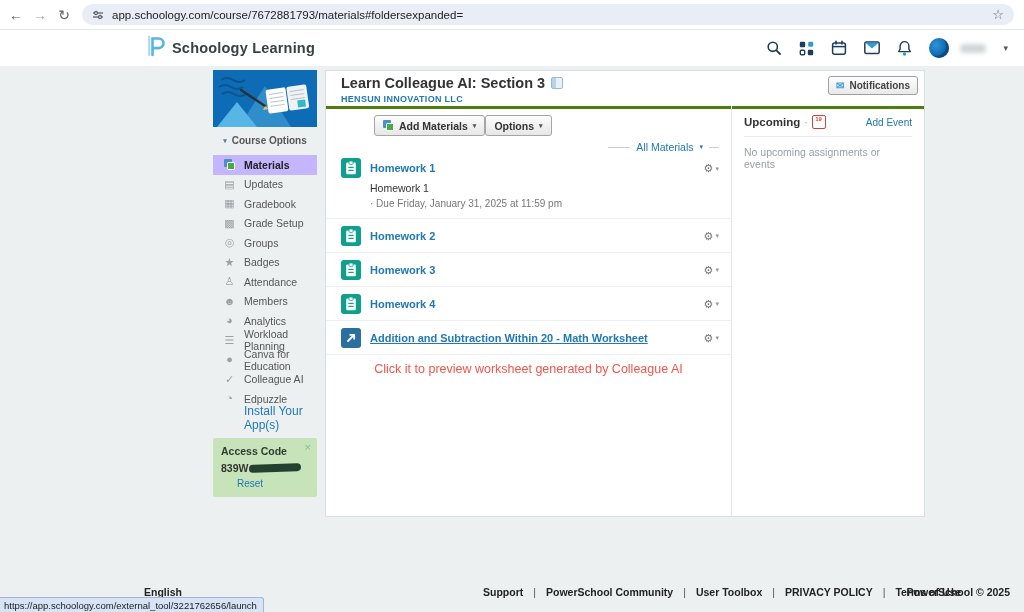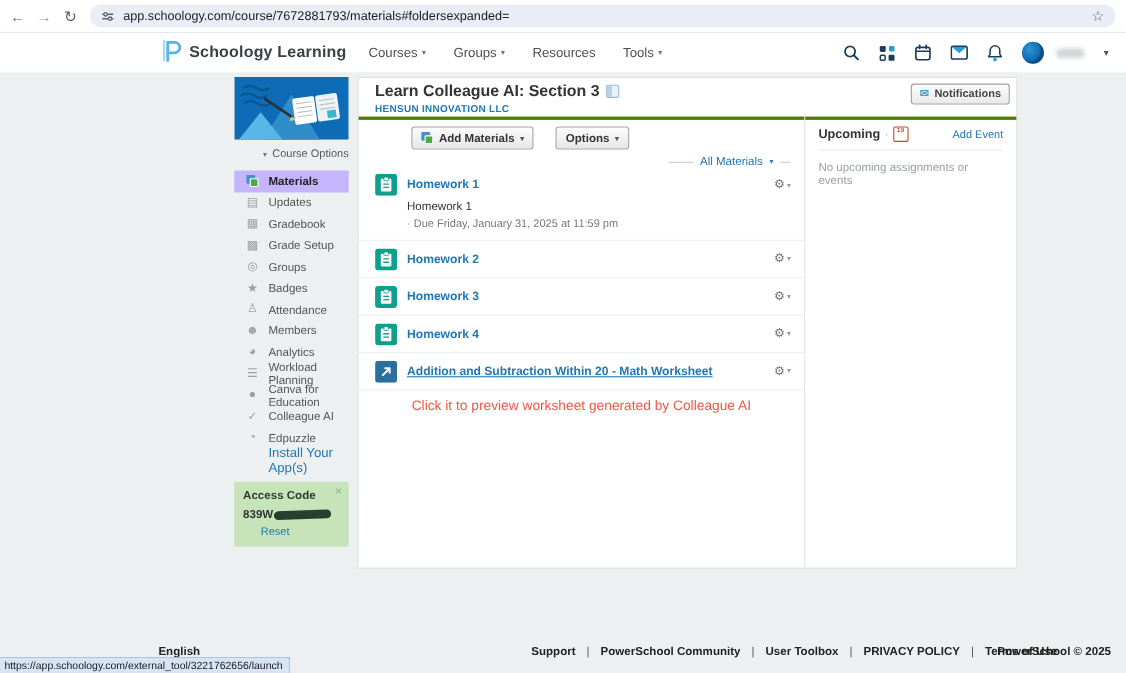--- a/index.html
+++ b/index.html
@@ -32,21 +32,21 @@
           box-shadow:inset -3px -2px 0 rgba(8,60,110,.55);}
   .user-blur{width:26px;height:9px;background:#d2d5d8;border-radius:4px;filter:blur(2px);margin-left:6px;}
   .user-caret{font-size:9px;color:#555;margin-left:10px;}
 
   
   .page-bg{position:absolute;top:66px;left:0;right:0;bottom:0;background:#edf0f1;}
 
   
   .sidebar{position:absolute;left:213px;top:70px;width:104px;}
   .course-img{width:104px;height:57px;display:block;}
-  .course-options{height:15px;margin-top:6px;display:flex;align-items:center;justify-content:flex-end;gap:5px;cursor:pointer;}
+  .course-options{height:15px;margin-top:6px;display:flex;align-items:center;justify-content:center;gap:5px;cursor:pointer;font-weight:bold;}
   .co-caret{font-size:7px;color:#4f7fae;}
   .co-label{font-size:10px;color:#555;}
   .side-menu{margin-top:7px;}
   .side-item{height:19.5px;display:flex;align-items:center;padding-left:10px;gap:8px;
              font-size:10.5px;color:#555;cursor:pointer;}
   .side-item.selected{background:#c4b5fd;color:#222;font-weight:bold;}
   .side-glyph{width:13px;font-size:11px;line-height:11px;color:#9aa0a4;text-align:center;flex:none;}
   .mat-icon{position:relative;width:11px;height:11px;flex:none;margin-left:1px;margin-right:1px;}
   .mat-icon .b{position:absolute;left:0;top:0;width:8px;height:8px;background:#4a90c4;border-radius:1px;}
   .mat-icon .f{position:absolute;right:0;bottom:0;width:8px;height:8px;background:#49a942;border:1px solid #fff;border-radius:1px;box-sizing:border-box;}
@@ -73,21 +73,21 @@
   .course-org{position:absolute;left:15px;top:23px;font-size:9px;font-weight:bold;color:#2178b5;letter-spacing:.3px;cursor:pointer;}
   .gbtn{display:flex;align-items:center;gap:5px;height:17px;padding:0 7px;
         background:linear-gradient(#fdfdfd,#e9e9e9);border:1px solid #9f9f9f;border-radius:3px;
         font-size:10px;font-weight:bold;color:#444;cursor:pointer;}
   .notif-btn{position:absolute;right:6px;top:5px;}
   .notif-env{color:#4a9fd4;font-size:10px;line-height:10px;}
   .left-col{position:absolute;left:0;top:35px;width:405px;bottom:0;}
   .v-divider{position:absolute;left:405px;top:35px;bottom:0;width:1px;background:#e3e7e9;}
   .right-col{position:absolute;left:406px;top:35px;right:0;bottom:0;padding:9px 12px;box-sizing:border-box;}
 
-  .toolbar{display:flex;gap:20px;margin:9px 0 0 15px;padding-left:33px;}
+  .toolbar{display:flex;gap:0;margin:9px 0 0 15px;padding-left:33px;}
   .btn{display:flex;align-items:center;gap:5px;height:19px;padding:0 8px;
        background:linear-gradient(#fcfcfc,#e7e7e7);border:1px solid #a5a5a5;border-radius:3px;
        font-size:10.5px;font-weight:bold;color:#333;cursor:pointer;}
   .btn-caret{font-size:7px;color:#555;}
   .am-icon{position:relative;width:11px;height:11px;}
   .am-icon .b{position:absolute;left:0;top:0;width:8px;height:8px;background:#4a90c4;border-radius:1px;}
   .am-icon .f{position:absolute;right:0;bottom:0;width:8px;height:8px;background:#49a942;border:1px solid #fff;border-radius:1px;box-sizing:border-box;}
 
   .filter-row{display:flex;align-items:center;justify-content:flex-end;gap:6px;margin:5px 12px 0 0;}
   .dash{height:1px;background:#c9ced1;}
@@ -159,37 +159,20 @@
 
   <div class="app-header">
     <div class="brand">
       <span>
         <svg width="19" height="22" viewBox="0 0 19 22">
             <path d="M5.5 20 V3.5 h6.2 a4.8 4.8 0 0 1 0 9.6 h-5.4" stroke="#57b5e4" stroke-width="2.6" fill="none" stroke-linecap="round"></path>
             <path d="M2.2 20 V1.8" stroke="#a6d8f1" stroke-width="2" fill="none" stroke-linecap="round"></path>
           </svg>
       </span>
       <span class="brand-name">Schoology Learning</span>
-    </div>
-    <div class="main-nav">
-      <span class="nav-item">
-        <span>Courses</span>
-          <span class="sm-caret">▾</span>
-      </span>
-      <span class="nav-item">
-        <span>Groups</span>
-          <span class="sm-caret">▾</span>
-      </span>
-      <span class="nav-item">
-        <span>Resources</span>
-      </span>
-      <span class="nav-item">
-        <span>Tools</span>
-          <span class="sm-caret">▾</span>
-      </span>
     </div>
     <div class="header-actions">
       <span class="hicon">
         <svg width="16" height="16" viewBox="0 0 16 16">
             <circle cx="6.8" cy="6.8" r="4.6" stroke="#1d3d5c" stroke-width="1.6" fill="none"></circle>
             <line x1="10.4" y1="10.4" x2="14" y2="14" stroke="#1d3d5c" stroke-width="1.8" stroke-linecap="round"></line>
           </svg>
       </span>
       <span class="hicon">
         <svg width="15" height="15" viewBox="0 0 15 15">

